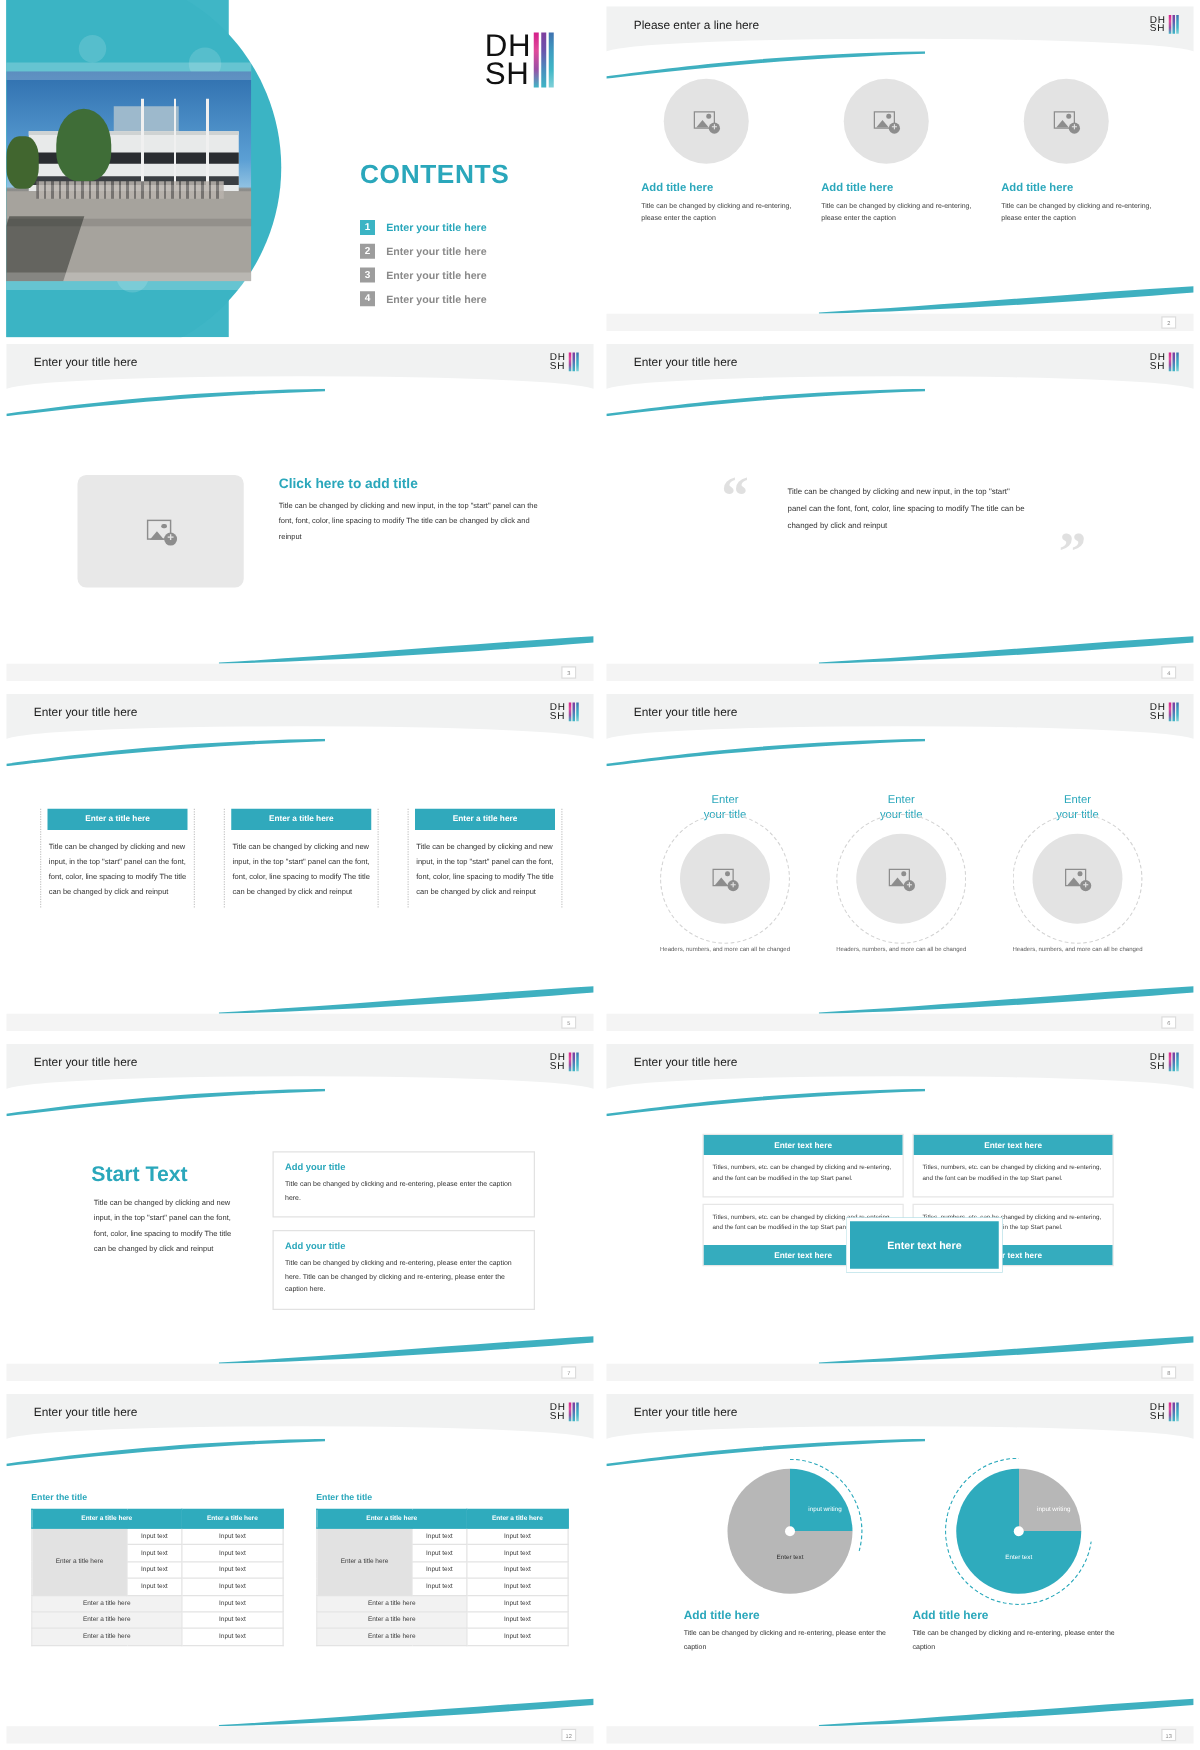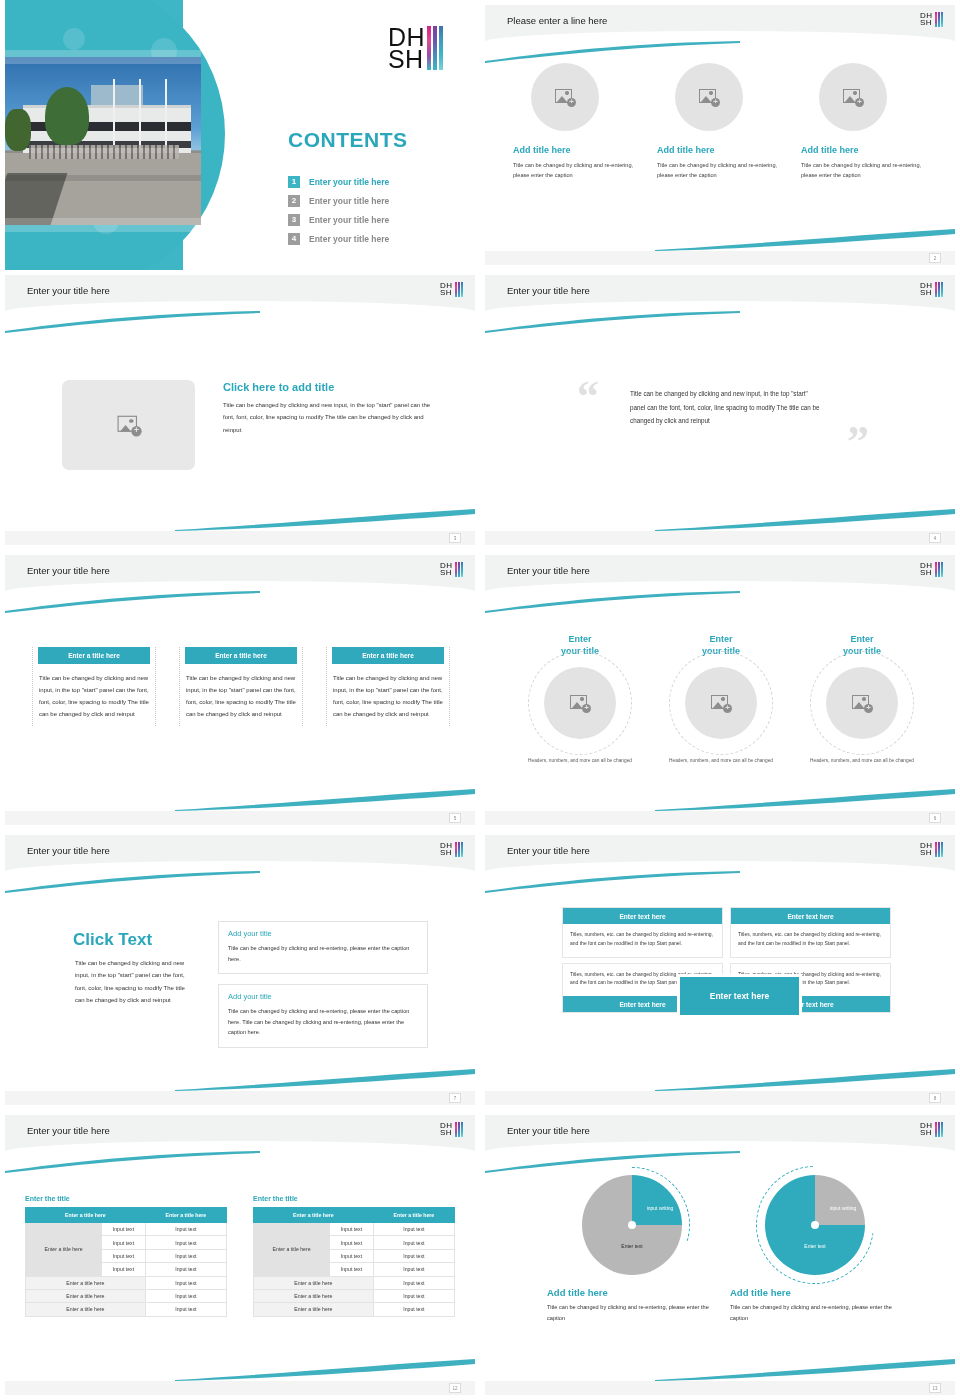--- a/index.html
+++ b/index.html
@@ -104,31 +104,31 @@
 
   
   .cards { position:absolute; left:27px; top:92px; width:418px; display:flex; justify-content:space-between; }
   .card { width:124px; border-left:1px dotted #c9c9c9; border-right:1px dotted #c9c9c9; padding:0 6px 6px; }
   .card-hd { background:#30a9bc; color:#fff; font-size:6.6px; font-weight:700; text-align:center; padding:5px 0; margin:0 -1px; }
   .card-bd { margin-top:8px; font-size:6px; line-height:2.0; color:#333; }
 
   
   .ring-row { position:absolute; left:27px; top:78px; width:418px; display:flex; justify-content:space-between; }
   .ring-col { width:136px; text-align:center; position:relative; }
-  .ring-title { font-size:9px; font-weight:700; color:#2aa7bb; line-height:1.35; }
+  .ring-title { font-size:9px; font-weight:400; color:#2aa7bb; line-height:1.35; }
   .ring-wrap { position:relative; width:104px; height:104px; margin:-6px auto 0; }
   .ring-outer { position:absolute; inset:0; border:1px dashed #d5d5d5; border-radius:50%; }
   .ring-inner { position:absolute; left:16px; top:16px; width:72px; height:72px; border-radius:50%; background:#e3e3e3; display:flex; align-items:center; justify-content:center; }
   .ring-cap { margin-top:2px; font-size:4.8px; line-height:1.7; color:#5c5c5c; }
 
   
   .s7-title { position:absolute; left:68px; top:95px; font-size:17px; font-weight:700; color:#2aa7bb; }
   .s7-body { position:absolute; left:70px; top:122px; width:115px; font-size:6px; line-height:2.05; color:#333; }
   .s7-box { position:absolute; left:213px; width:210px; border:1px solid #e2e2e2; padding:7px 9px 9px; }
-  .s7-box .bt { font-size:7.5px; font-weight:400; color:#2aa7bb; }
+  .s7-box .bt { font-size:7.5px; font-weight:700; color:#2aa7bb; }
   .s7-box .bb { margin-top:5px; font-size:5.6px; line-height:1.9; color:#333; }
 
   
   .quad { position:absolute; left:77px; top:72px; width:330px; }
   .q-row { display:flex; gap:7px; }
   .q-cell { width:161px; border:1px solid #e6e6e6; }
   .q-bar { background:#35acbe; color:#fff; font-size:6.6px; font-weight:700; text-align:center; padding:4.5px 0; }
   .q-txt { padding:6px 7px 9px; font-size:5px; line-height:1.75; color:#3a3a3a; }
   .q-cell.bottom { display:flex; flex-direction:column; }
   .q-center { position:absolute; left:115px; top:67px; width:125px; height:44px; background:#2ea8bb; border:3px solid #fff;
@@ -489,21 +489,21 @@
             <span></span>
           </div>
       </div>
       <svg class="swoosh-tl" viewBox="0 0 260 22" preserveAspectRatio="none">
         <path d="M0 20 C60 12 140 2 255 0 L255 2 C140 6 60 15 0 22 Z" fill="#3fb0c0"></path>
       </svg>
       <svg class="swoosh-br" viewBox="0 0 300 24" preserveAspectRatio="none">
         <path d="M300 2 C200 8 90 18 0 23 L0 24 C90 22 210 14 300 7 Z" fill="#3fb0c0"></path>
       </svg>
 
-      <div class="s7-title">Click Text</div>
+      <div class="s7-title">Start Text</div>
       <div class="s7-body">Title can be changed by clicking and new input, in the top "start" panel can the font, font, color, line spacing to modify The title can be changed by click and reinput</div>
 
       <div class="s7-box" style="top:86px;">
         <div class="bt">Add your title</div>
         <div class="bb">Title can be changed by clicking and re-entering, please enter the caption here.</div>
       </div>
       <div class="s7-box" style="top:149px;">
         <div class="bt">Add your title</div>
         <div class="bb">Title can be changed by clicking and re-entering, please enter the caption here. Title can be changed by clicking and re-entering, please enter the caption here.</div>
       </div>

